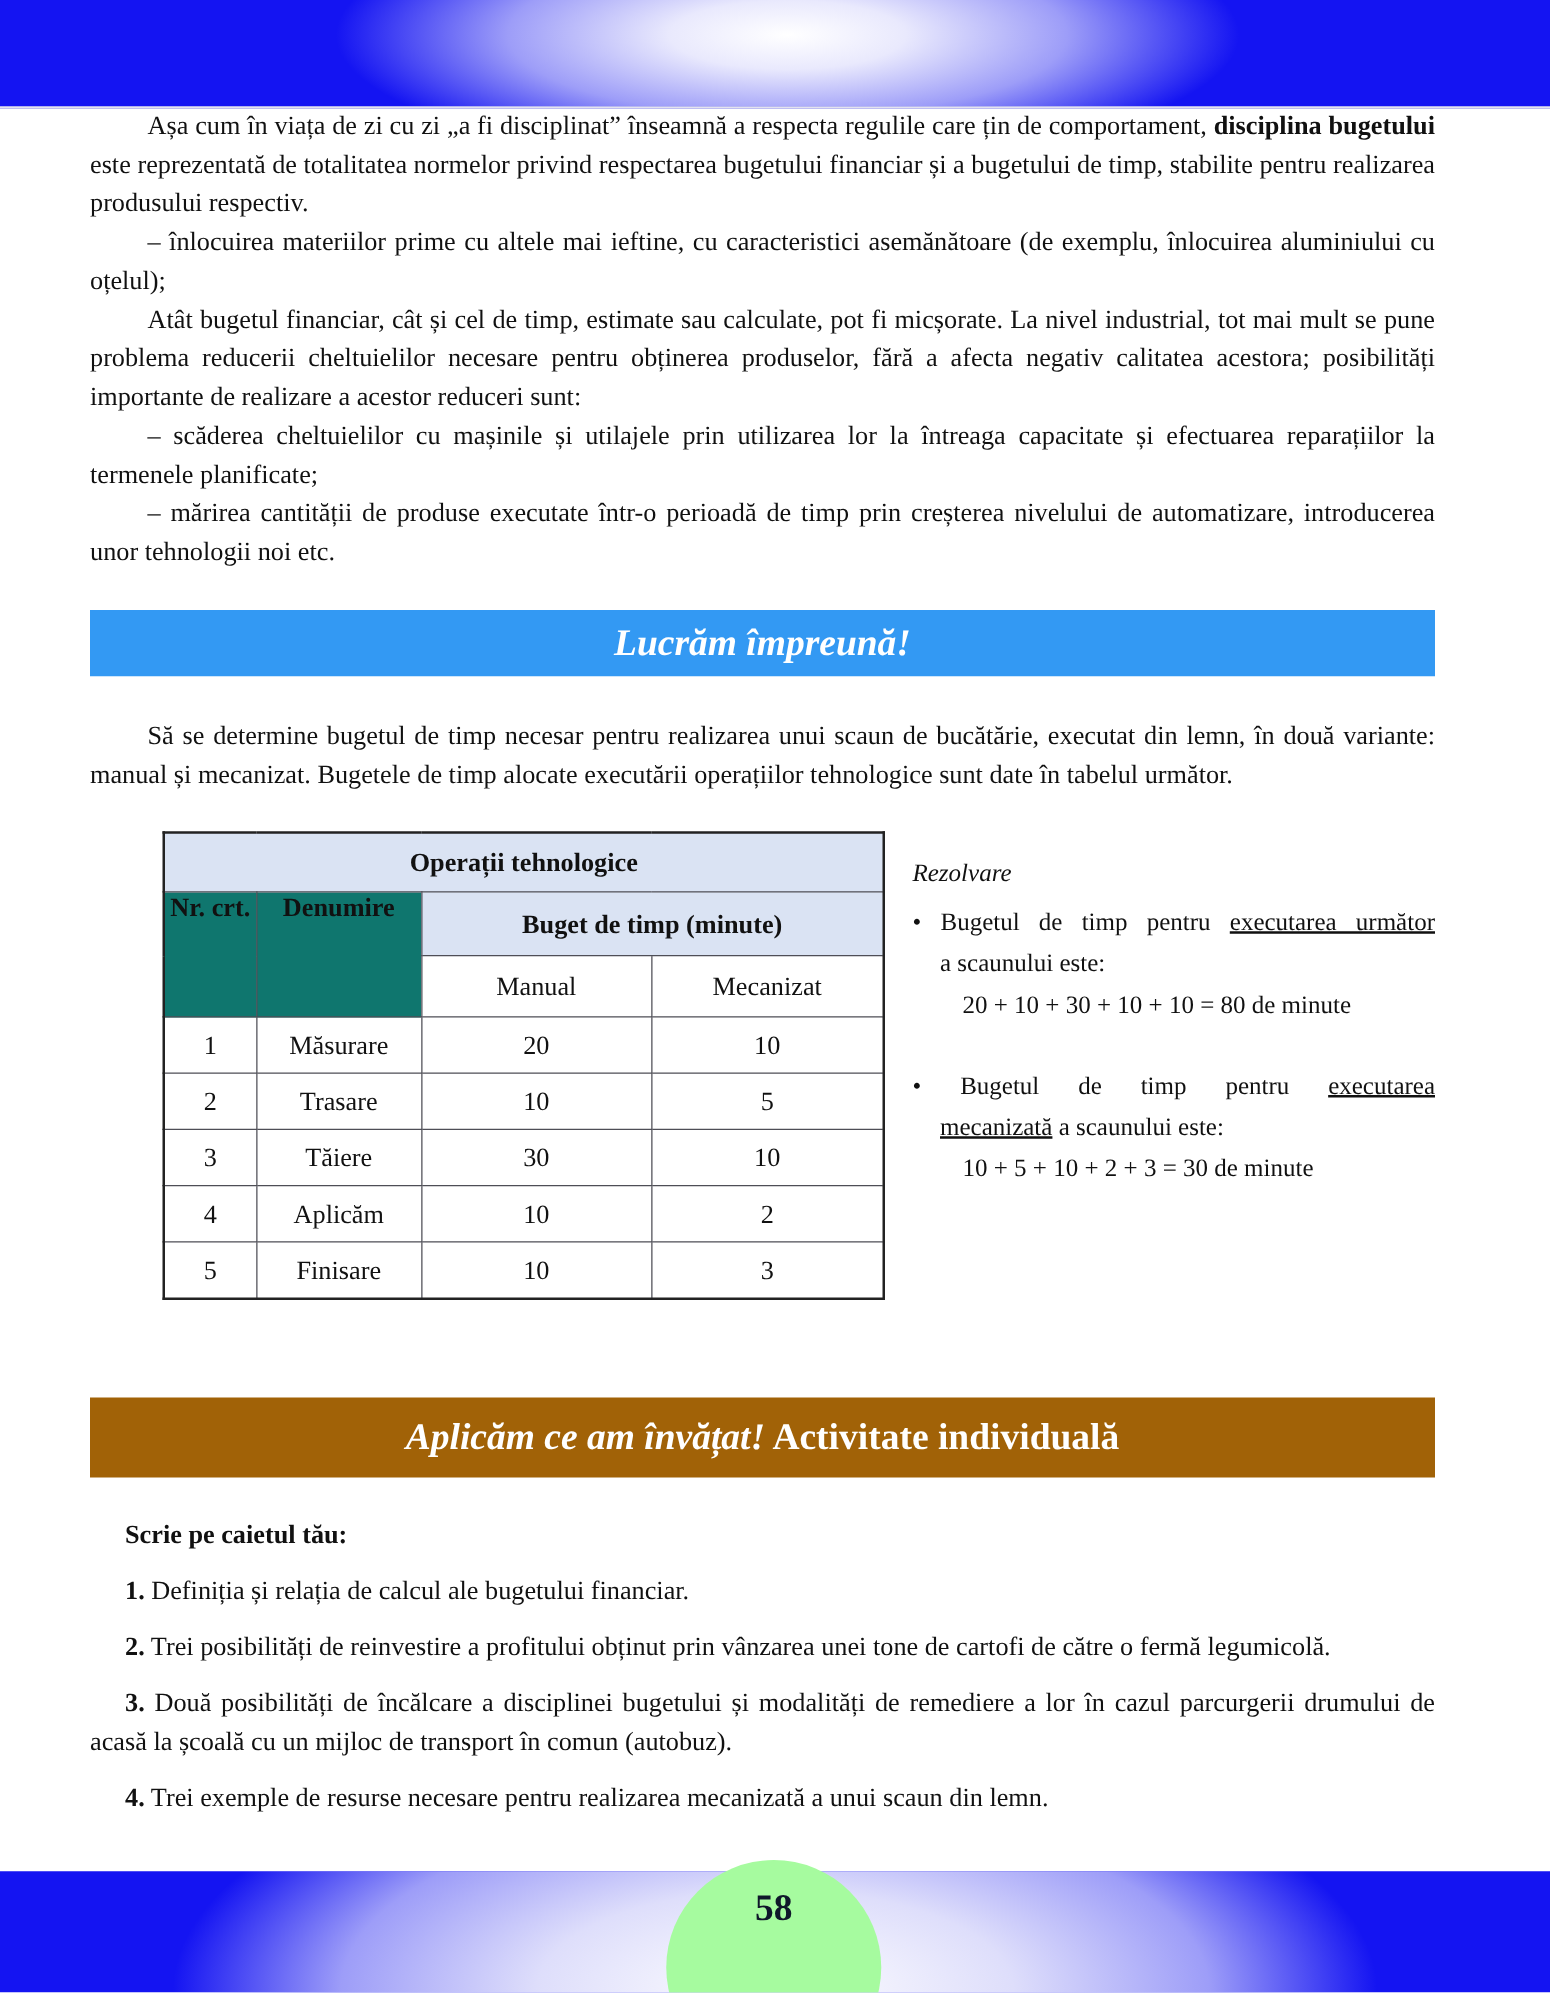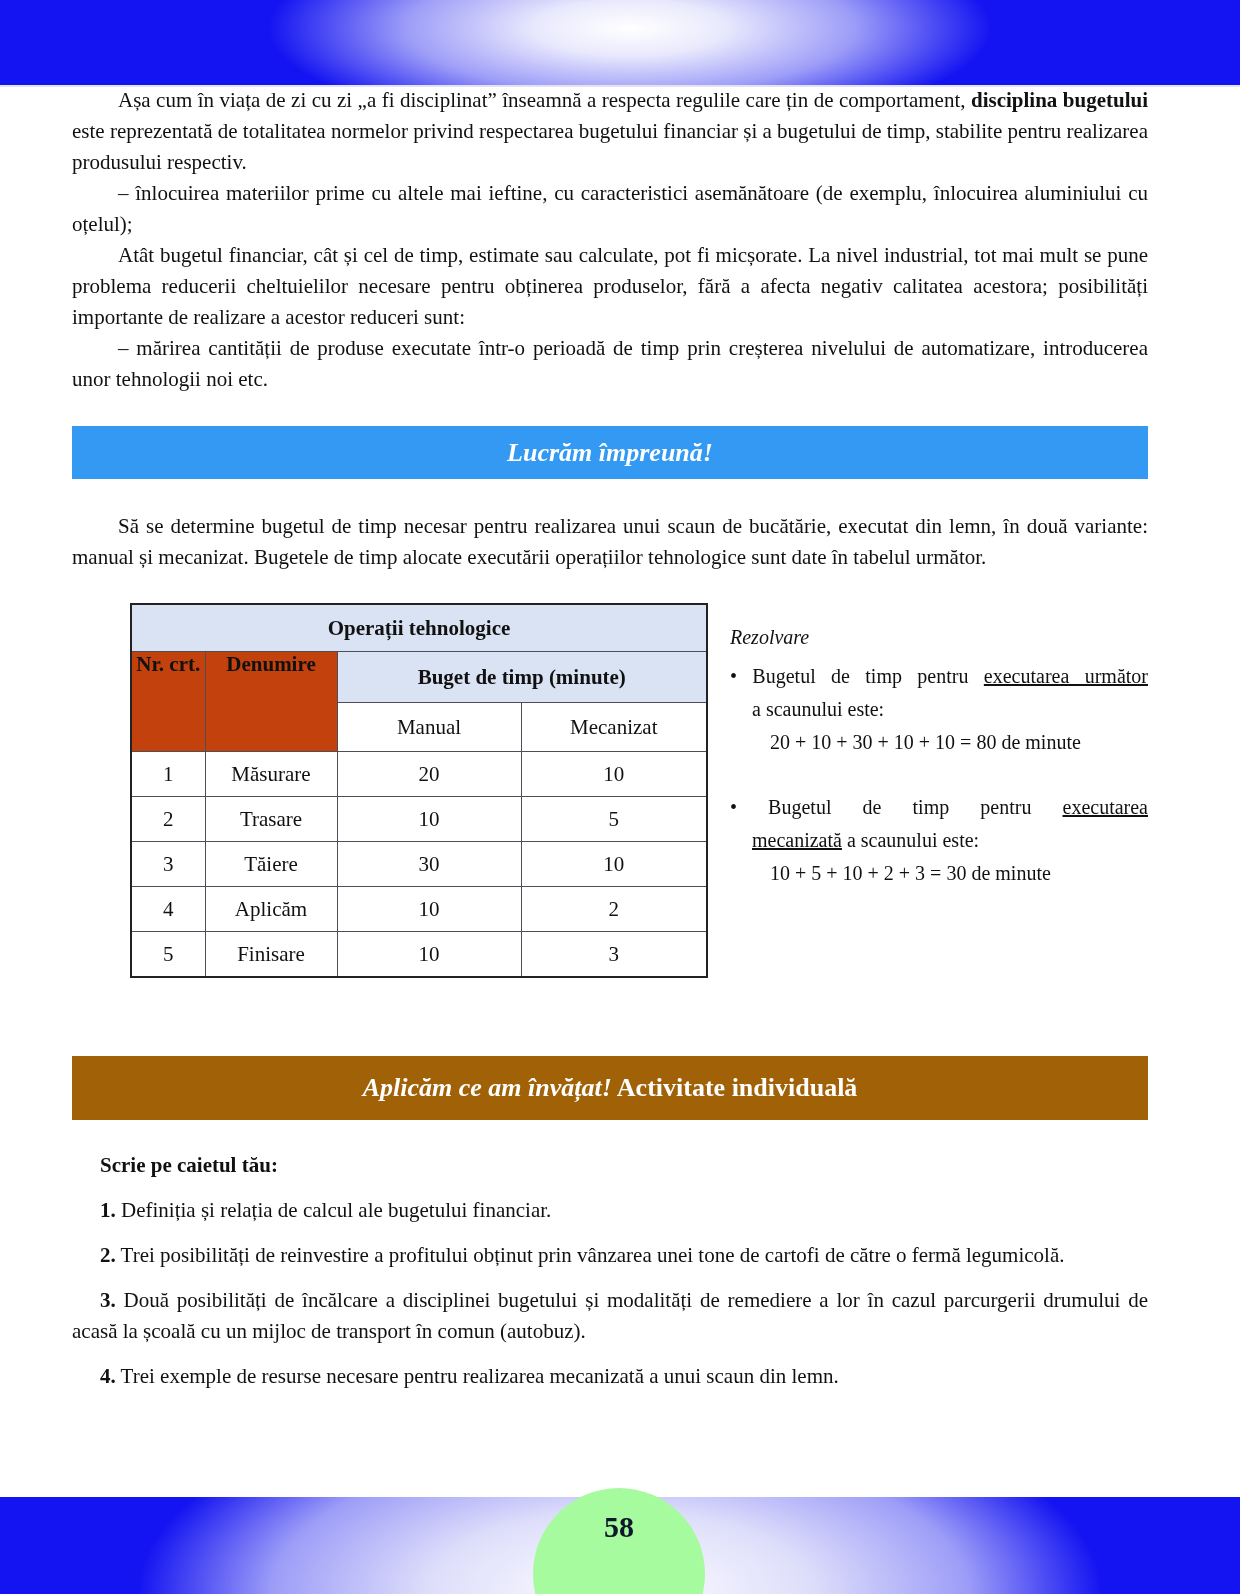--- a/index.html
+++ b/index.html
@@ -42,21 +42,21 @@
   .body-p{
     margin:0;
     font-size:21px;line-height:31px;
     text-align:justify;
     text-indent:46px;
   }
   .banner{
     width:1076px;
     display:flex;align-items:center;justify-content:center;
     color:#ffffff;
-    font-size:26px;font-weight:bold;
+    font-size:30px;font-weight:bold;
   }
   .banner-blue{height:53px;margin-top:31px;background:#3399f3;}
   .banner-purple{height:64px;margin-top:78px;background:#a16207;}
   .banner-italic{font-style:italic;}
   .banner-regular{font-style:normal;white-space:pre;}
   .p-exercise{margin-top:32px;}
   
   .columns{
     margin-top:30px;
     display:flex;flex-direction:row;
@@ -69,21 +69,21 @@
   }
   .optable td{
     border:1px solid #4e4e56;
     text-align:center;
     font-size:21px;
     padding:0;
   }
   .optable{border:2px solid #222222;}
   .t-title{height:46px;background:#dae3f3;font-weight:bold;font-size:22px;}
   .t-nr,.t-den{
-    background:#c2410c;font-weight:bold;font-size:22px;
+    background:#0f766e;font-weight:bold;font-size:22px;
     vertical-align:top;padding-top:10px;
   }
   .t-bud{height:50px;background:#dae3f3;font-weight:bold;font-size:22px;}
   .t-sub{height:48px;background:#ffffff;font-size:21px;}
   .c-nr{vertical-align:top;padding-top:4px;}
   .data-row td{height:44px;vertical-align:middle;}
   
   .rezolvare{
     margin-left:22px;
     width:425px;
@@ -117,20 +117,21 @@
 
   <div class="band-top"></div>
 
   <div class="content">
 
     <p class="body-p"><span>Așa cum în viața de zi cu zi „a fi disciplinat” înseamnă a respecta regulile care țin de comportament, </span><b>disciplina bugetului</b><span> este reprezentată de totalitatea normelor privind respectarea bugetului financiar și a bugetului de timp, stabilite pentru realizarea produsului respectiv.</span></p>
 
     <p class="body-p">– înlocuirea materiilor prime cu altele mai ieftine, cu caracteristici asemănătoare (de exemplu, înlocuirea aluminiului cu oțelul);</p>
 
     <p class="body-p">Atât bugetul financiar, cât și cel de timp, estimate sau calculate, pot fi micșorate. La nivel industrial, tot mai mult se pune problema reducerii cheltuielilor necesare pentru obținerea produselor, fără a afecta negativ calitatea acestora; posibilități importante de realizare a acestor reduceri sunt:</p>
+    <p class="body-p">– scăderea cheltuielilor cu mașinile și utilajele prin utilizarea lor la întreaga capacitate și efectuarea reparațiilor la termenele planificate;</p>
     <p class="body-p">– mărirea cantității de produse executate într-o perioadă de timp prin creșterea nivelului de automatizare, introducerea unor tehnologii noi etc.</p>
 
     <div class="banner banner-blue">
       <span class="banner-italic">Lucrăm împreună!</span>
     </div>
 
     <p class="body-p p-exercise">Să se determine bugetul de timp necesar pentru realizarea unui scaun de bucătărie, executat din lemn, în două variante: manual și mecanizat. Bugetele de timp alocate executării operațiilor tehnologice sunt date în tabelul următor.</p>
 
     <div class="columns">
 

